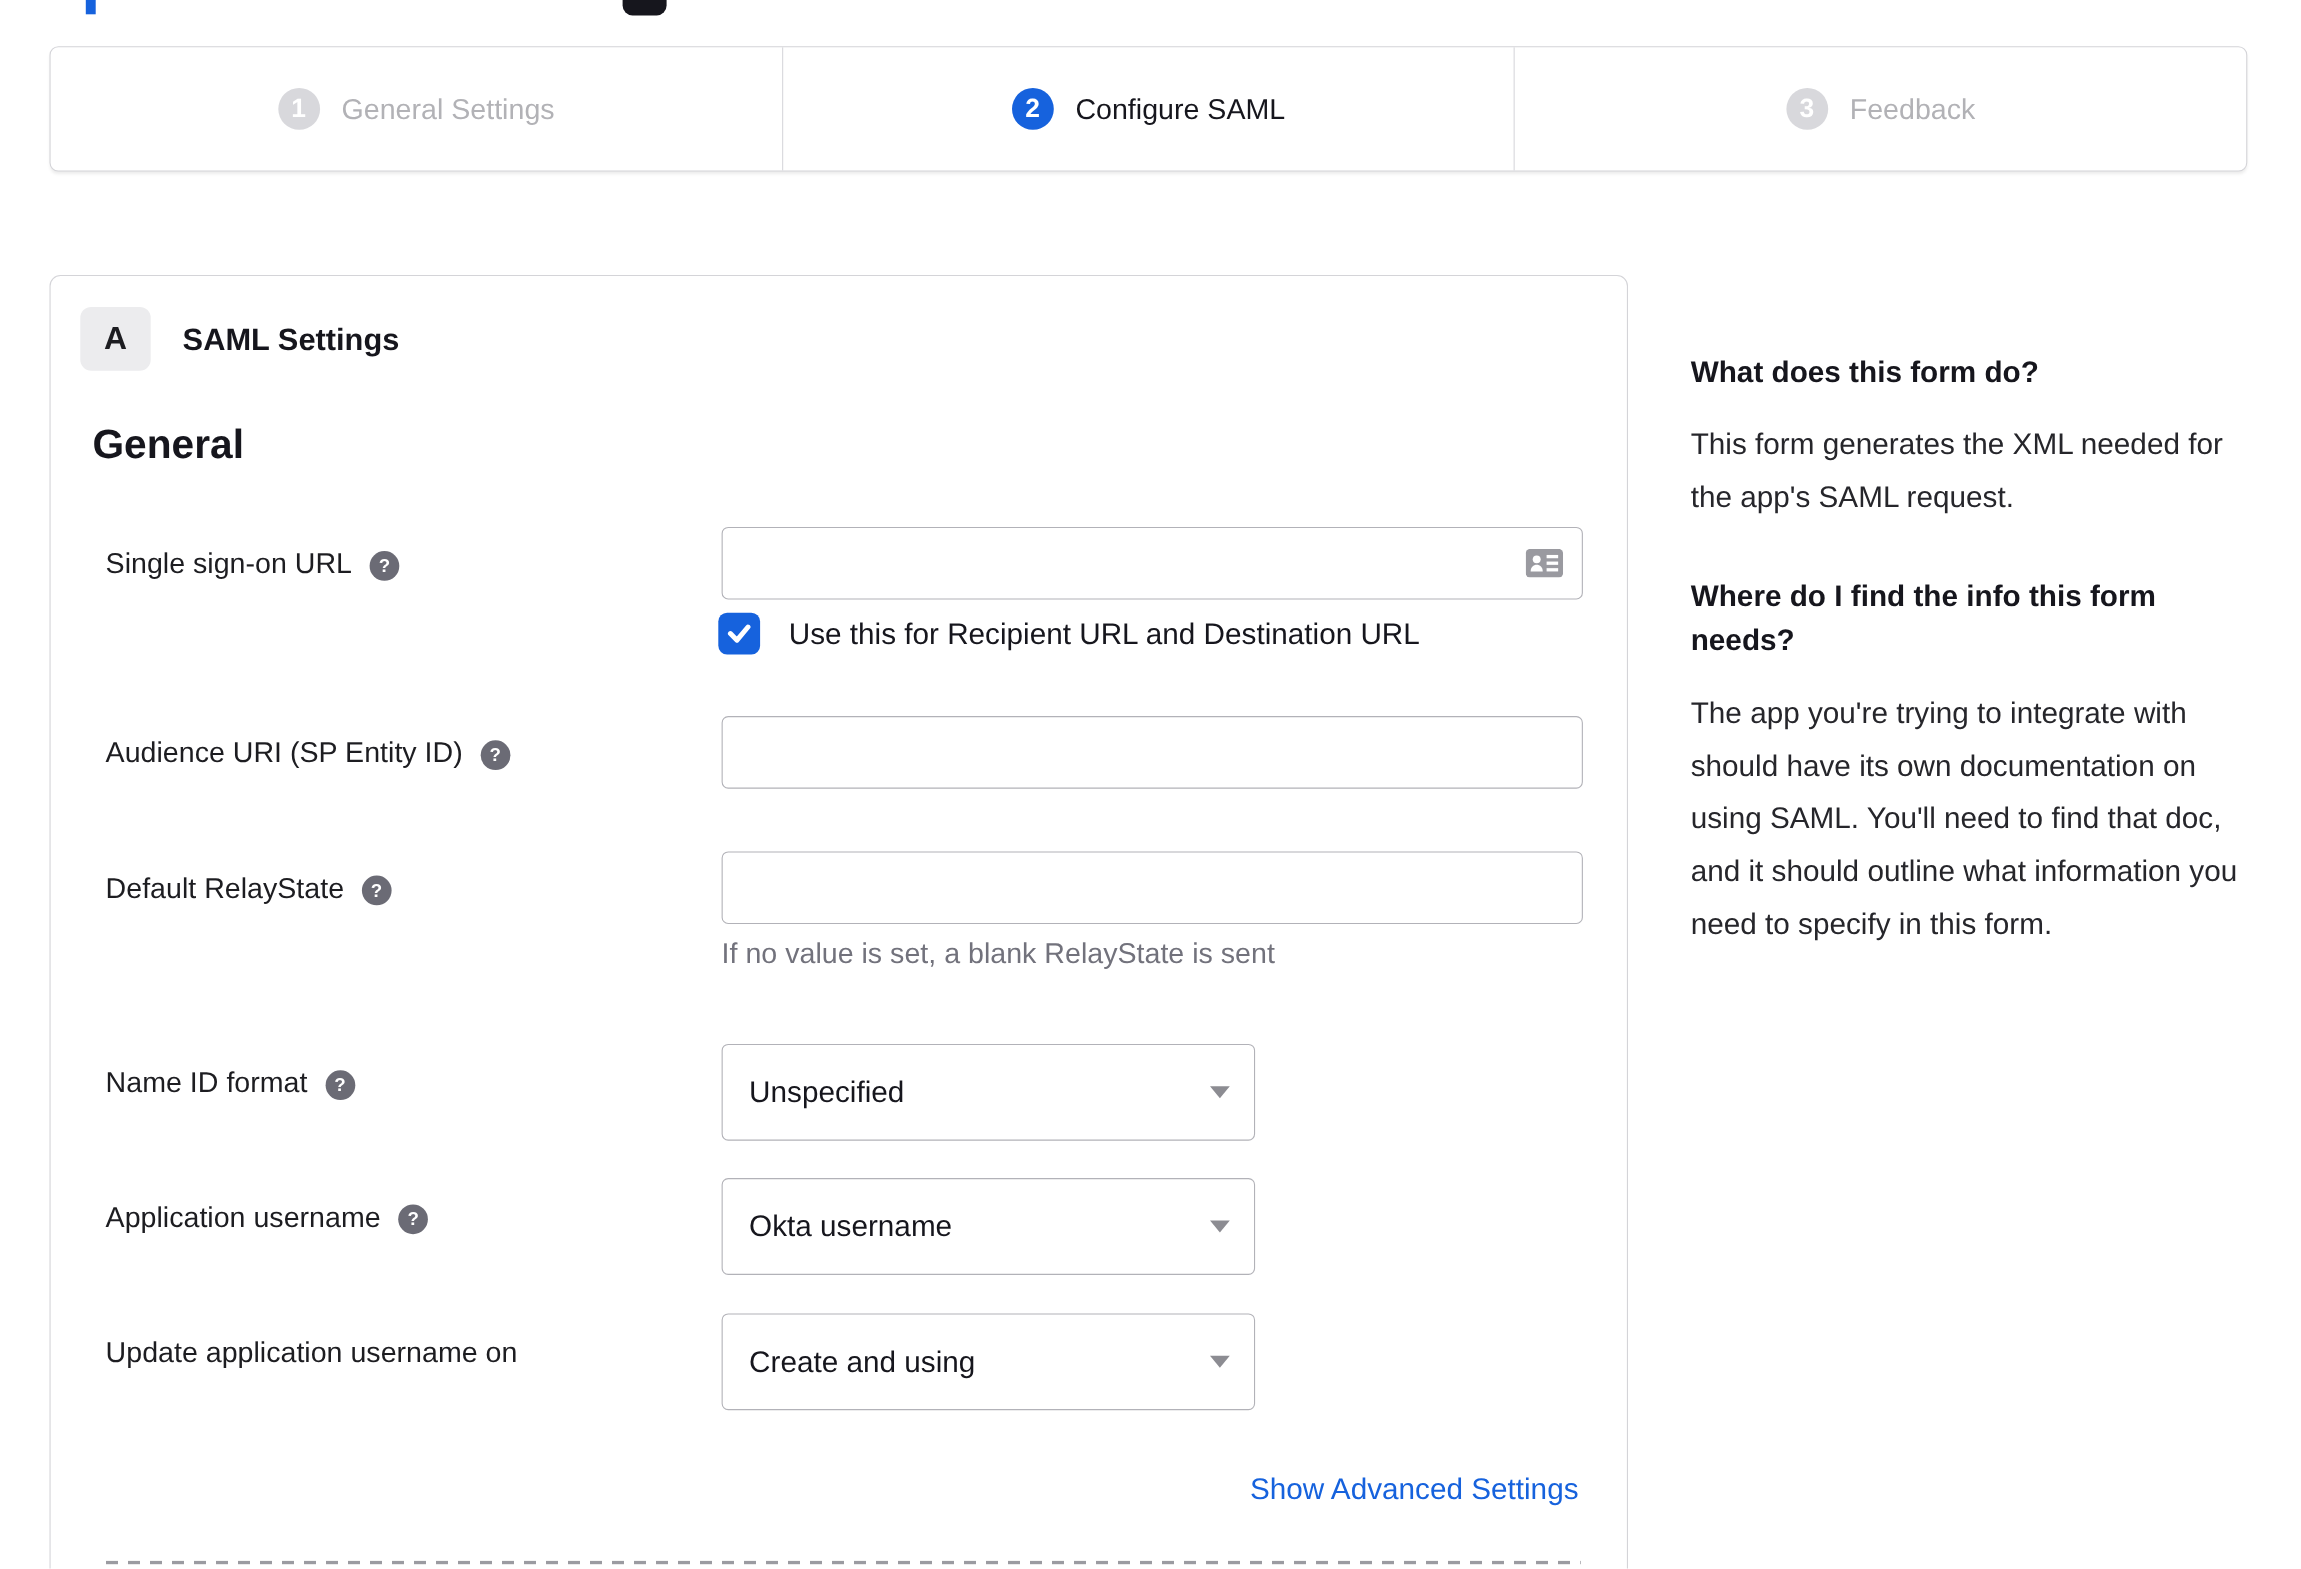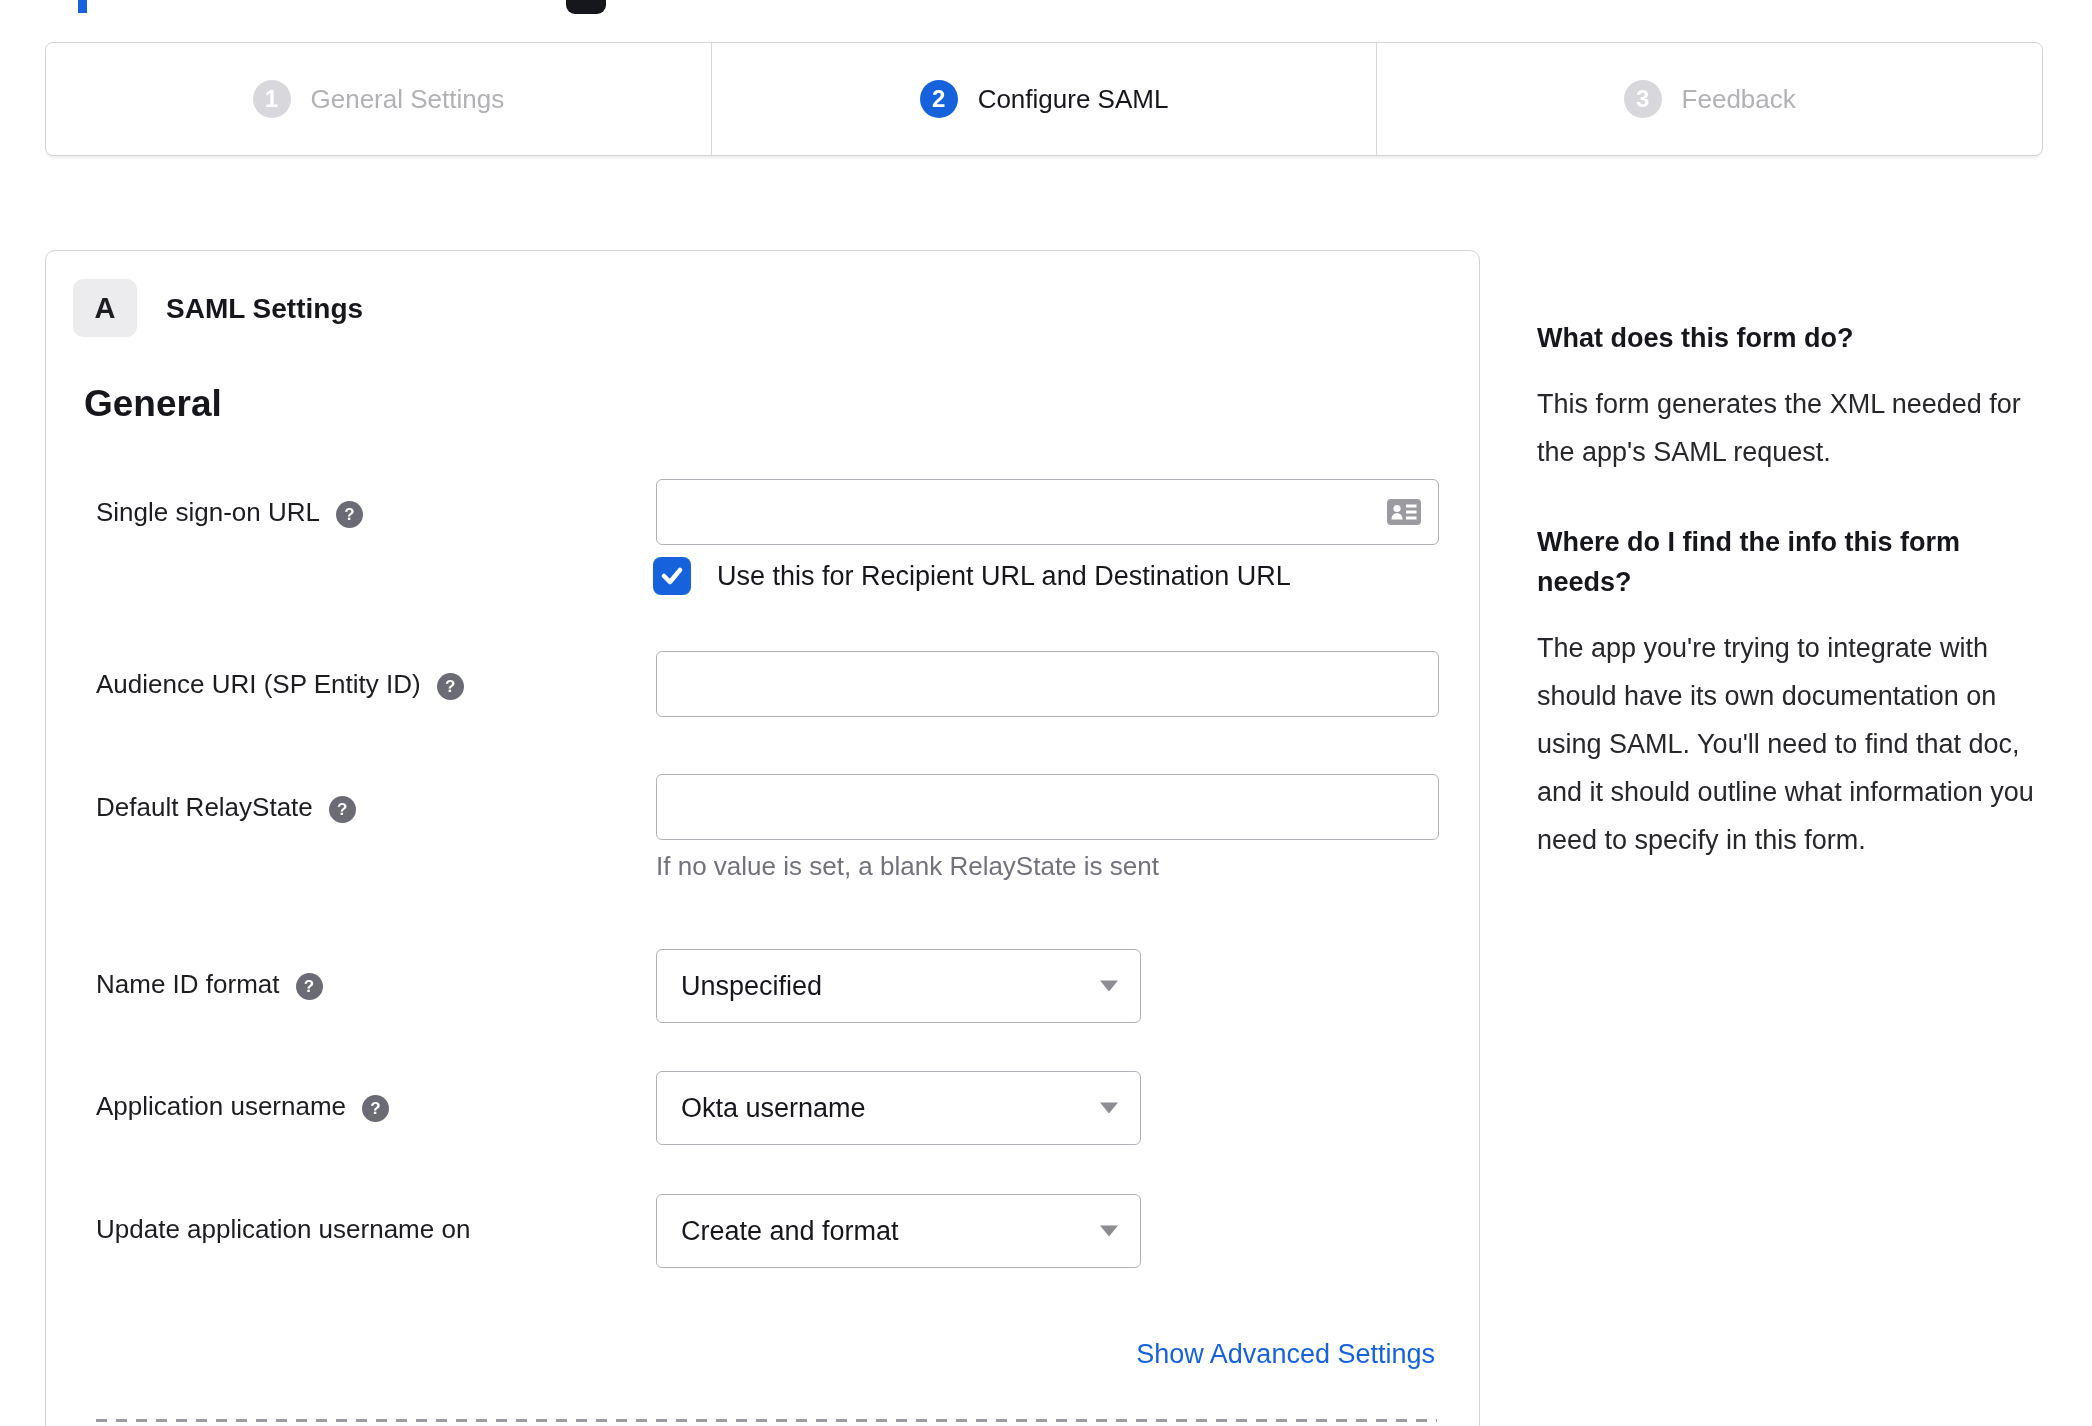--- a/index.html
+++ b/index.html
@@ -81,21 +81,21 @@
   .checkbox-row { position:absolute; left:607px; display:flex; align-items:center; gap:26px; }
   .checkbox {
     width:38px; height:38px; border-radius:8px; background:#1662dd;
     display:flex; align-items:center; justify-content:center; flex:0 0 auto;
   }
   .checkbox-label { font-size:27px; color:#16161d; }
 
   .hint { position:absolute; left:610px; font-size:26px; color:#72727c; }
 
   .select {
-    position:absolute; left:610px; width:485px; height:74px;
+    position:absolute; left:610px; width:485px; height:88px;
     border:1px solid #b2b2b8; border-radius:6px; background:#fff;
     display:flex; align-items:center; padding:0 58px 0 24px; cursor:pointer;
   }
   .select-value { font-size:27px; color:#16161d; }
   .select-caret {
     position:absolute; right:22px; top:50%; transform:translateY(-50%);
     width:0; height:0;
     border-left:9px solid transparent; border-right:9px solid transparent;
     border-top:11px solid #8c8c92;
   }
@@ -199,21 +199,21 @@
   </div>
   <div class="select" style="top:820px;">
     <span class="select-value">Okta username</span>
     <span class="select-caret"></span>
   </div>
 
   <div class="field-label" style="top:963px;">
     <span>Update application username on</span>
   </div>
   <div class="select" style="top:943px;">
-    <span class="select-value">Create and format</span>
+    <span class="select-value">Create and using</span>
     <span class="select-caret"></span>
   </div>
 
   <a class="advanced-link">Show Advanced Settings</a>
 
   <div class="dashed-divider"></div>
 </div>
 
 <div class="sidebar">
   <h3>What does this form do?</h3>

